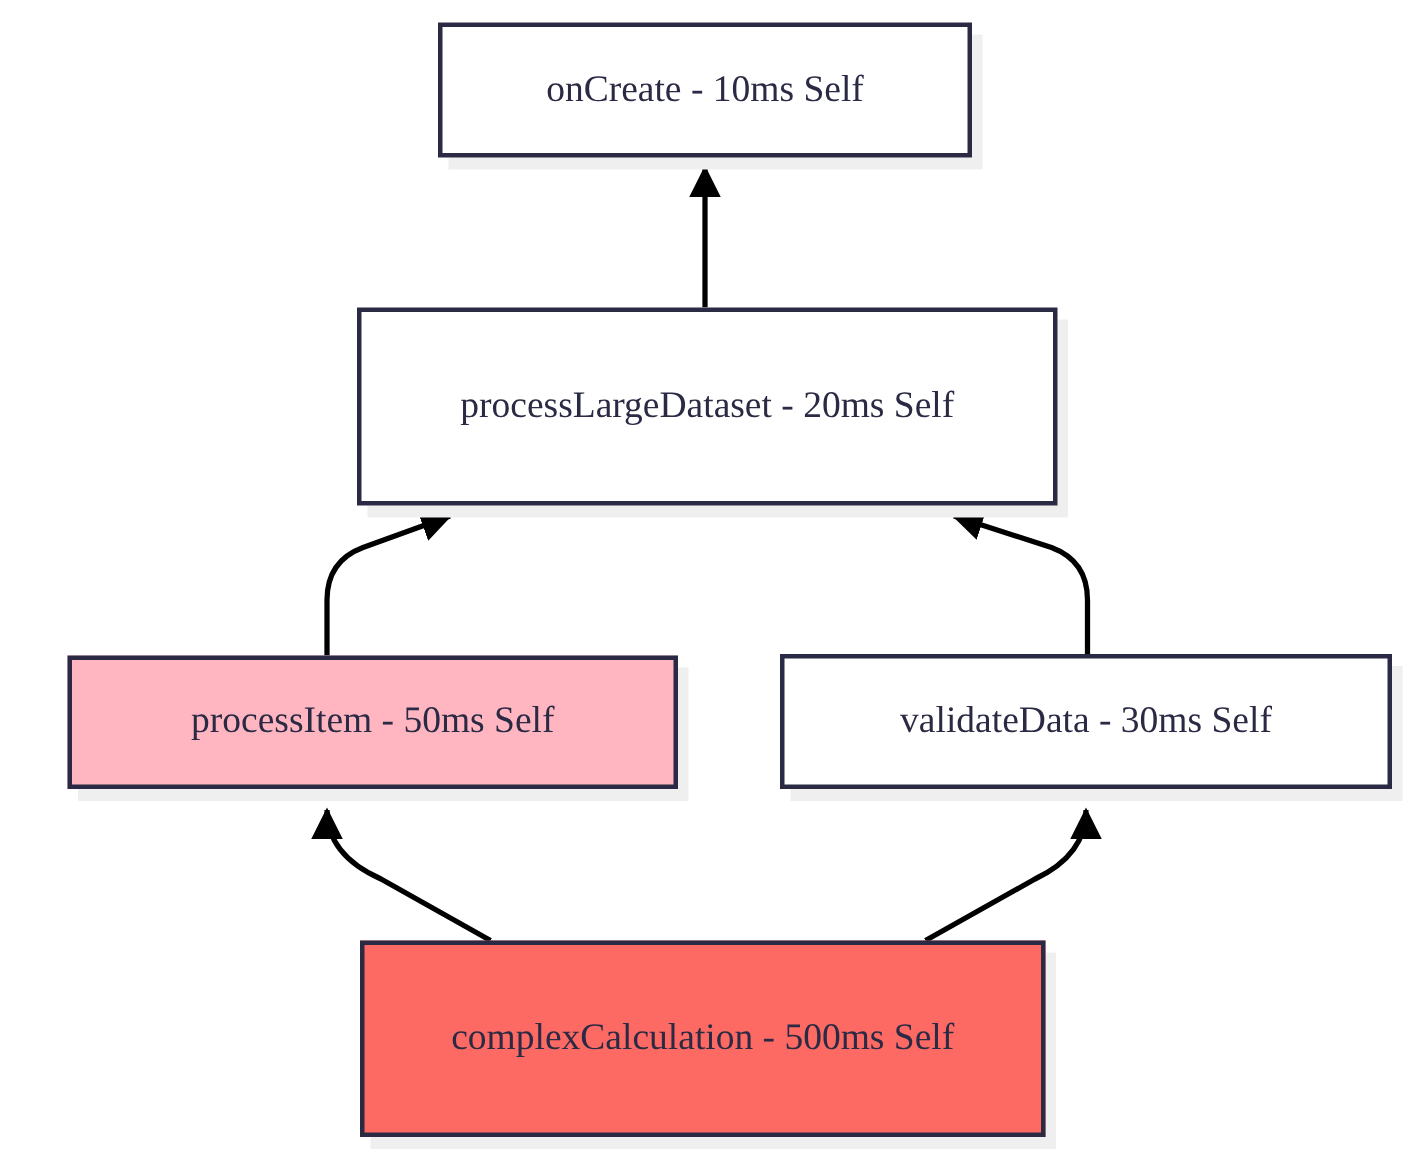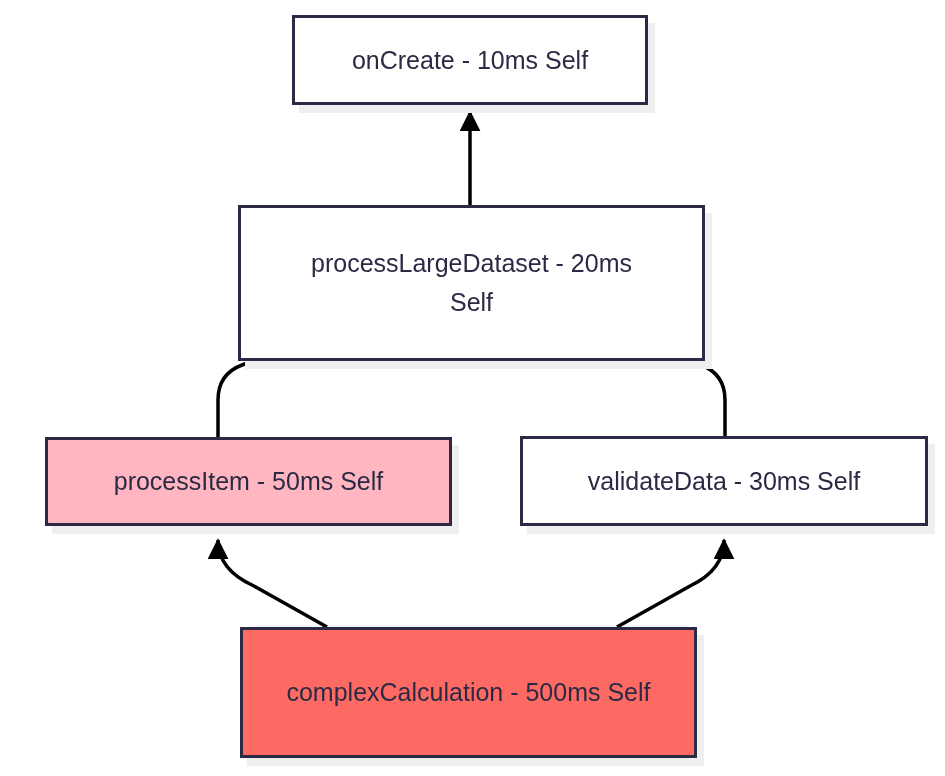--- a/index.html
+++ b/index.html
@@ -5,21 +5,21 @@
   html, body {
     margin: 0;
     padding: 0;
     background: #ffffff;
   }
   .canvas {
     position: relative;
     width: 945px;
     height: 776px;
     background: #ffffff;
-    font-family: Liberation Sans, sans-serif;
+    font-family: Liberation Serif, serif;
     overflow: hidden;
   }
   .edges {
     position: absolute;
     left: 0; top: 0;
     width: 945px; height: 776px;
     pointer-events: none;
   }
   .node {
     position: absolute;
@@ -31,21 +31,21 @@
     align-items: center;
     justify-content: center;
     text-align: center;
     color: #2a2a44;
     font-size: 25px;
     font-weight: 500;
     line-height: 1.55;
   }
   .node .label { display: inline-block; }
   .node-oncreate      { left: 292px; top: 15px;  width: 356px; height: 90px; }
-  .node-plds          { left: 238px; top: 205px; width: 467px; height: 156px; }
+  .node-plds          { left: 238px; top: 205px; width: 467px; height: 132px; }
   .node-plds .label   { max-width: 330px; }
   .node-processitem   { left: 15px;  top: 437px; width: 407px; height: 89px; background: #ffb6c1; margin-left: 30px; }
   .node-validatedata  { left: 520px; top: 436px; width: 408px; height: 90px; }
   .node-complexcalc   { left: 240px; top: 627px; width: 457px; height: 131px; background: #fc6a63; }
   .node-complexcalc .label { max-width: 380px; }
   .edge {
     fill: none;
     stroke: #000000;
     stroke-width: 3.5px;
     stroke-linejoin: round;

